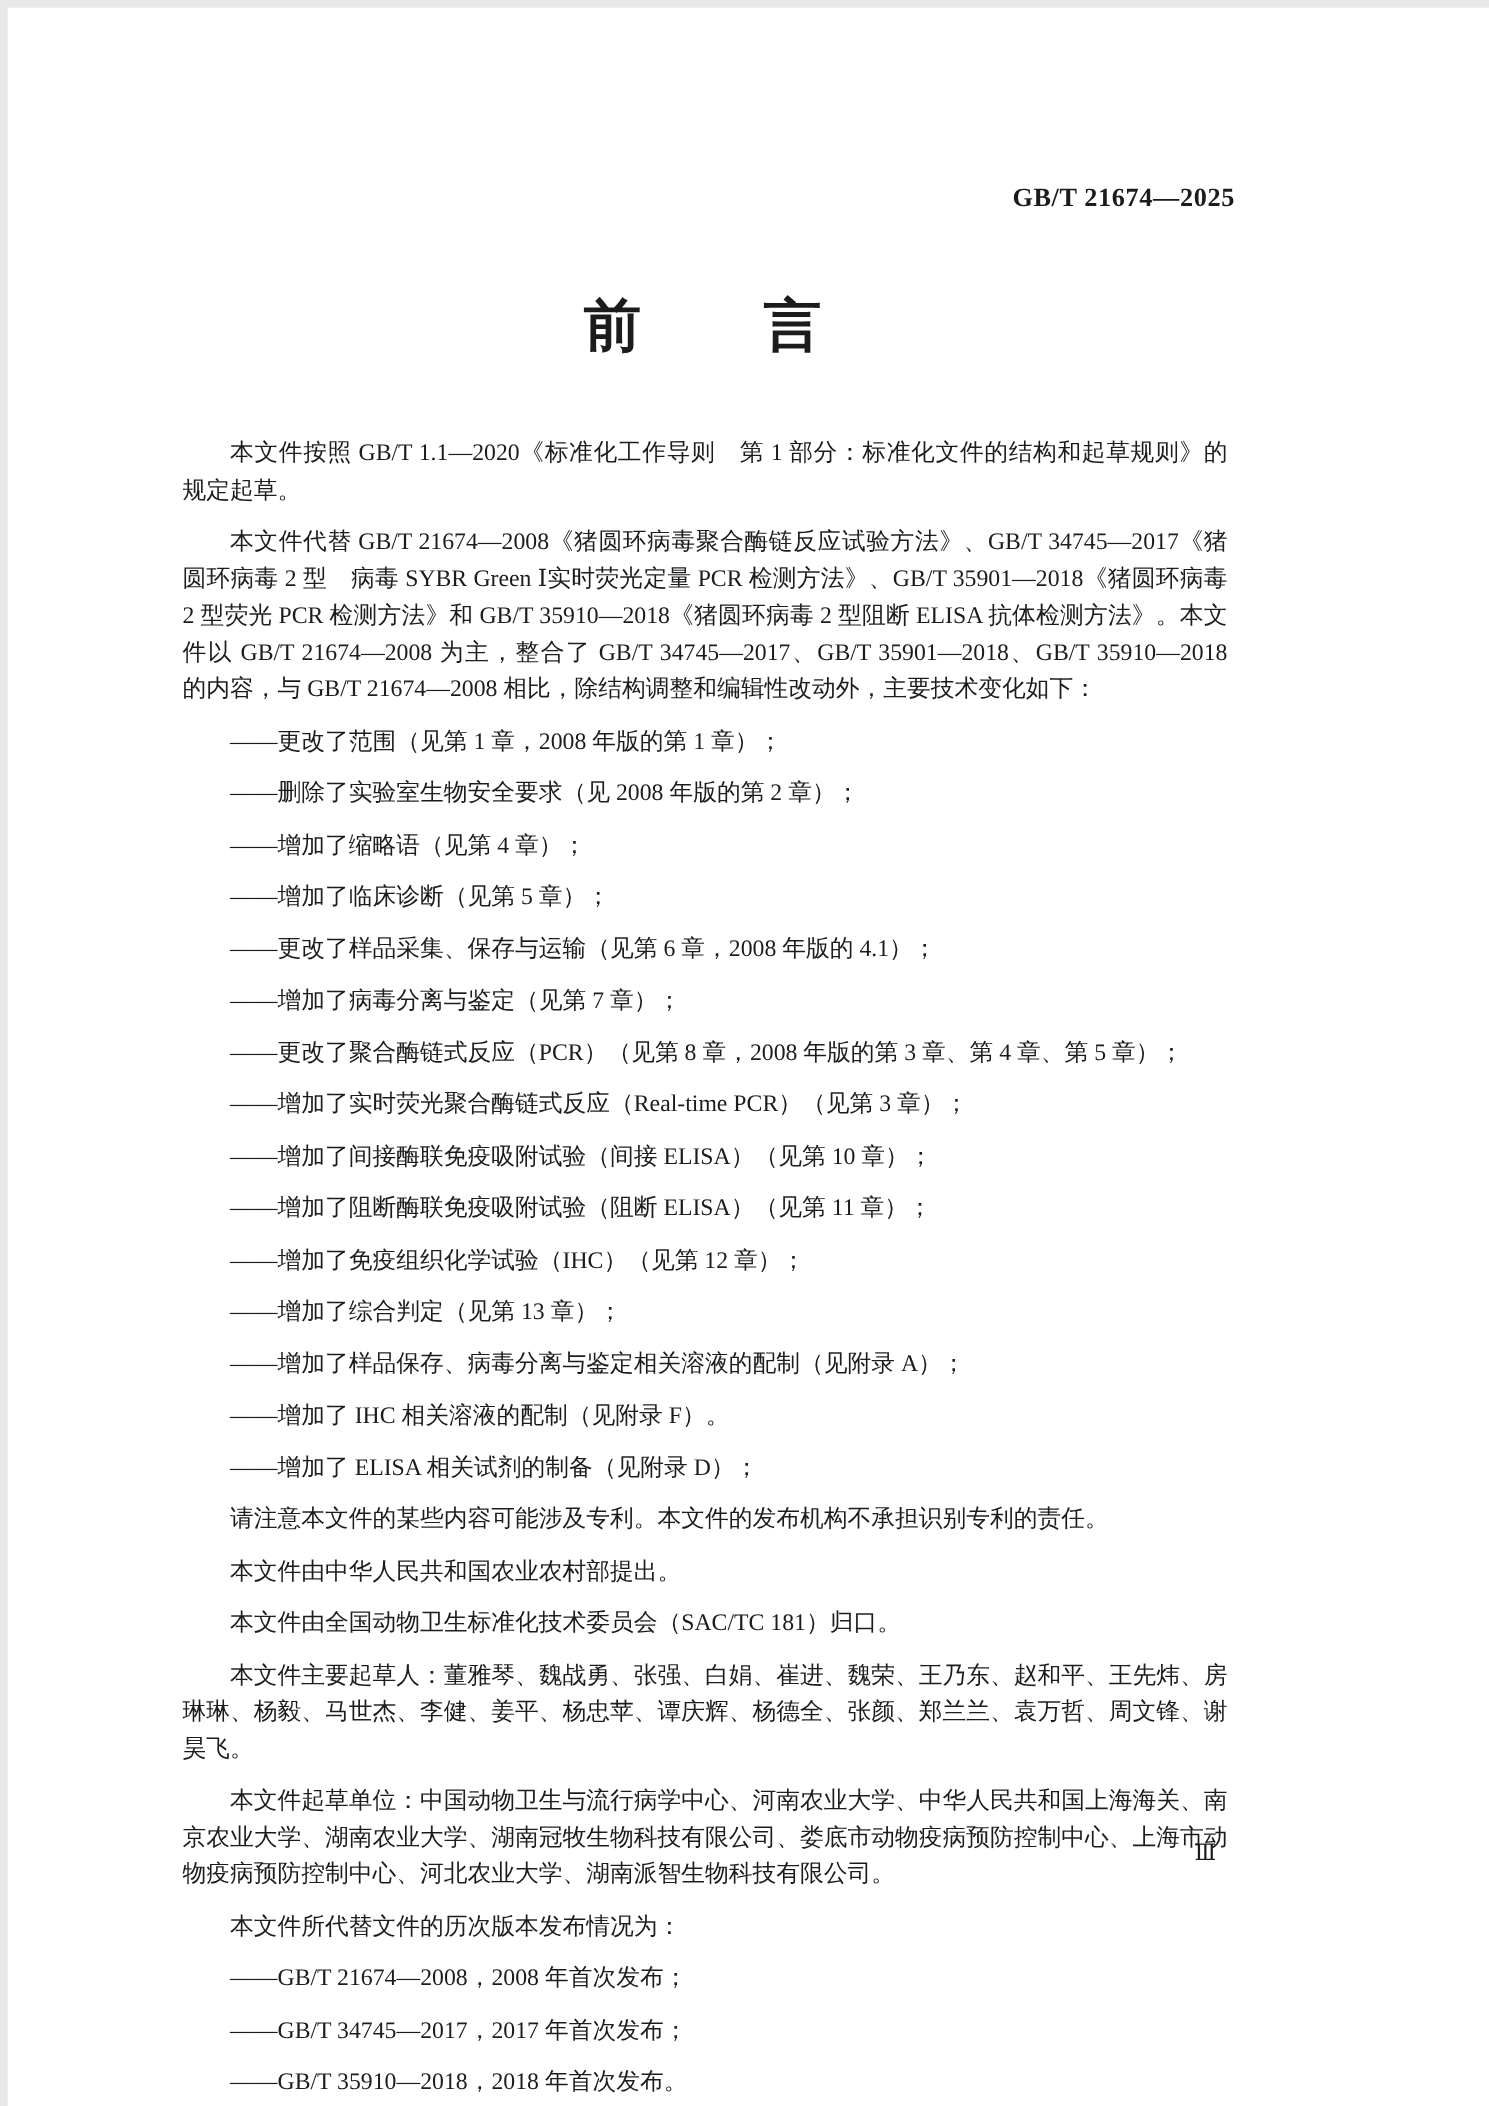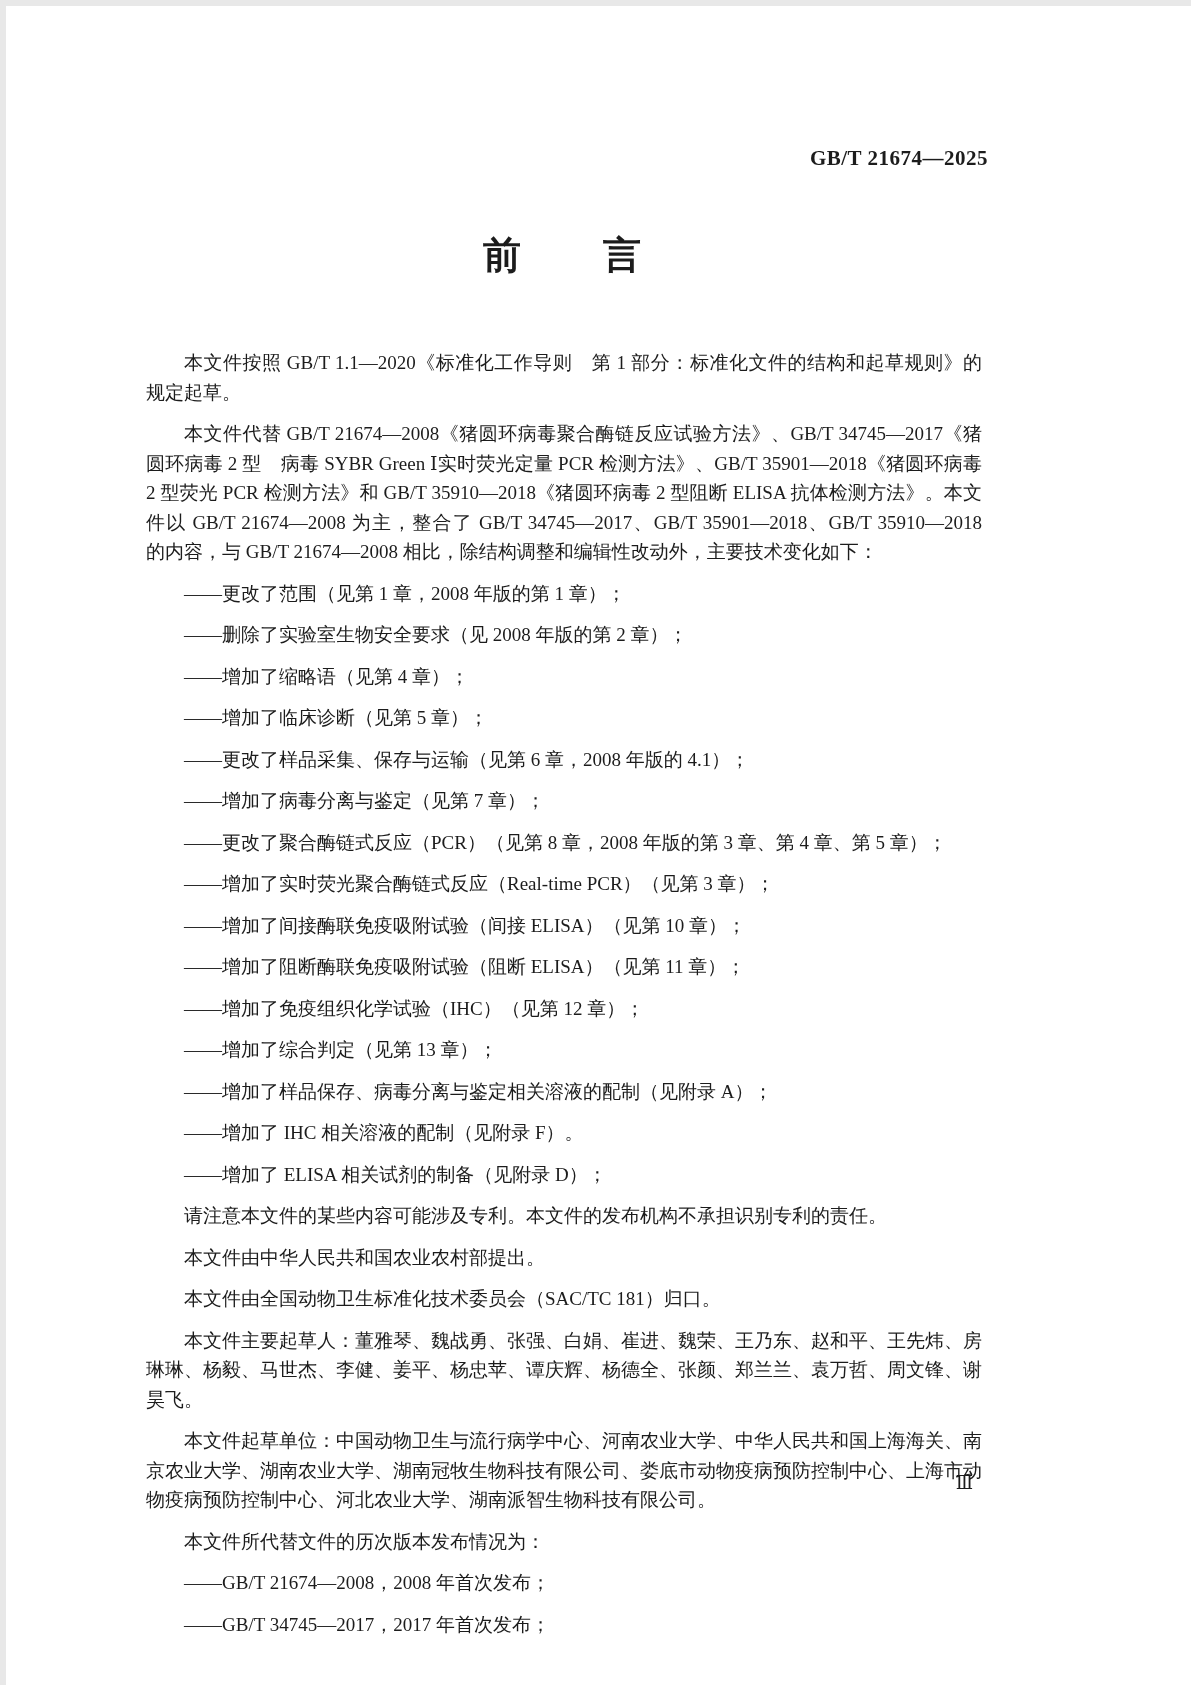--- a/index.html
+++ b/index.html
@@ -19,21 +19,21 @@
     top: 134px; right: 203px;
     font-size: 21px;
     font-weight: bold;
     letter-spacing: 0.5px;
     font-family: "Liberation Serif", "DejaVu Serif", serif;
   }
   .title {
     position: absolute;
     top: 218px; left: 128px; width: 858px;
     text-align: center;
-    font-size: 38px;
+    font-size: 46px;
     font-weight: bold;
     font-family: "Liberation Sans", "DejaVu Sans", sans-serif;
     letter-spacing: 2px;
   }
   .body-text {
     position: absolute;
     top: 330px; left: 128px; width: 860px;
     font-size: 19px;
     line-height: 29.5px;
     text-align: justify;
@@ -76,16 +76,17 @@
       <p class="list">——增加了 IHC 相关溶液的配制（见附录 F）。</p>
       <p class="list">——增加了 ELISA 相关试剂的制备（见附录 D）；</p>
       <p class="paragraph">请注意本文件的某些内容可能涉及专利。本文件的发布机构不承担识别专利的责任。</p>
       <p class="paragraph">本文件由中华人民共和国农业农村部提出。</p>
       <p class="paragraph">本文件由全国动物卫生标准化技术委员会（SAC/TC 181）归口。</p>
       <p class="paragraph">本文件主要起草人：董雅琴、魏战勇、张强、白娟、崔进、魏荣、王乃东、赵和平、王先炜、房琳琳、杨毅、马世杰、李健、姜平、杨忠苹、谭庆辉、杨德全、张颜、郑兰兰、袁万哲、周文锋、谢昊飞。</p>
       <p class="paragraph">本文件起草单位：中国动物卫生与流行病学中心、河南农业大学、中华人民共和国上海海关、南京农业大学、湖南农业大学、湖南冠牧生物科技有限公司、娄底市动物疫病预防控制中心、上海市动物疫病预防控制中心、河北农业大学、湖南派智生物科技有限公司。</p>
       <p class="paragraph">本文件所代替文件的历次版本发布情况为：</p>
       <p class="list">——GB/T 21674—2008，2008 年首次发布；</p>
       <p class="list">——GB/T 34745—2017，2017 年首次发布；</p>
+      <p class="list">——GB/T 35910—2018，2018 年首次发布。</p>
     </div>
 
   <div class="page-number">Ⅲ</div>
 </div>
 
 </body></html>

